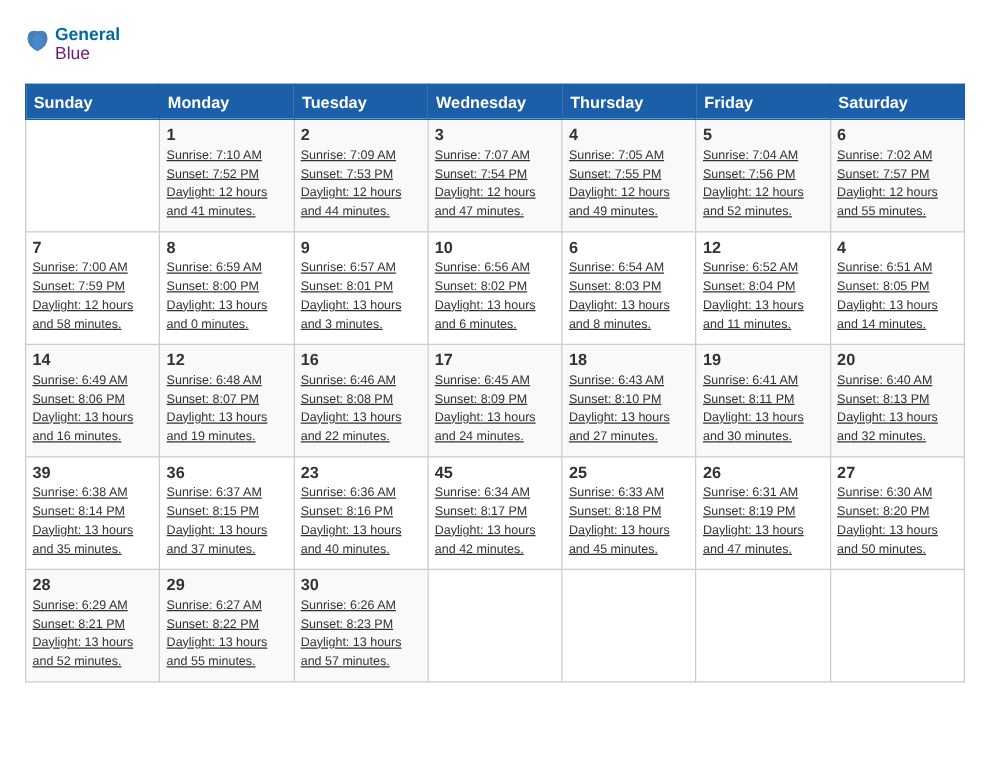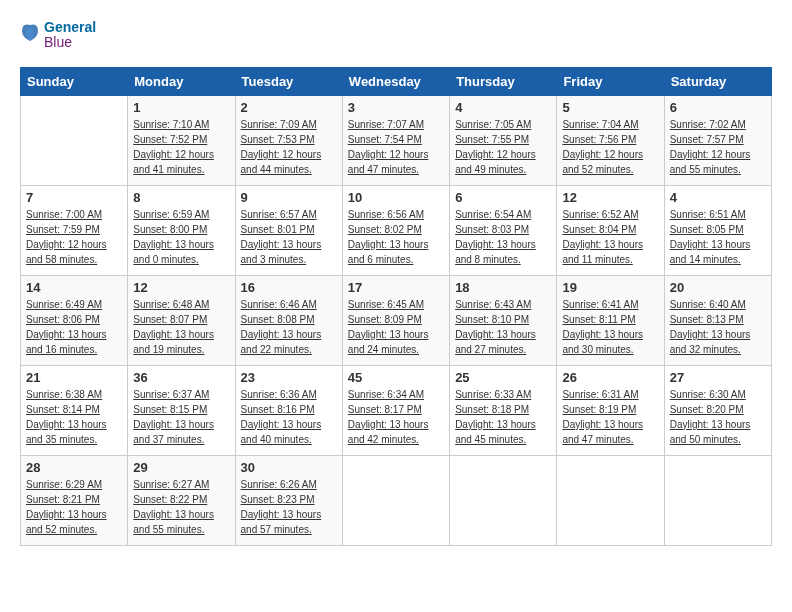--- a/index.html
+++ b/index.html
@@ -193,21 +193,21 @@
           <span class="day-number">19</span>
           <div class="day-info">Sunrise: 6:41 AM<br>Sunset: 8:11 PM<br>Daylight: 13 hours and 30 minutes.</div>
         </td>
         <td>
           <span class="day-number">20</span>
           <div class="day-info">Sunrise: 6:40 AM<br>Sunset: 8:13 PM<br>Daylight: 13 hours and 32 minutes.</div>
         </td>
       </tr>
       <tr>
         <td>
-          <span class="day-number">21</span>
+          <span class="day-number">39</span>
           <div class="day-info">Sunrise: 6:38 AM<br>Sunset: 8:14 PM<br>Daylight: 13 hours and 35 minutes.</div>
         </td>
         <td>
           <span class="day-number">36</span>
           <div class="day-info">Sunrise: 6:37 AM<br>Sunset: 8:15 PM<br>Daylight: 13 hours and 37 minutes.</div>
         </td>
         <td>
           <span class="day-number">23</span>
           <div class="day-info">Sunrise: 6:36 AM<br>Sunset: 8:16 PM<br>Daylight: 13 hours and 40 minutes.</div>
         </td>

